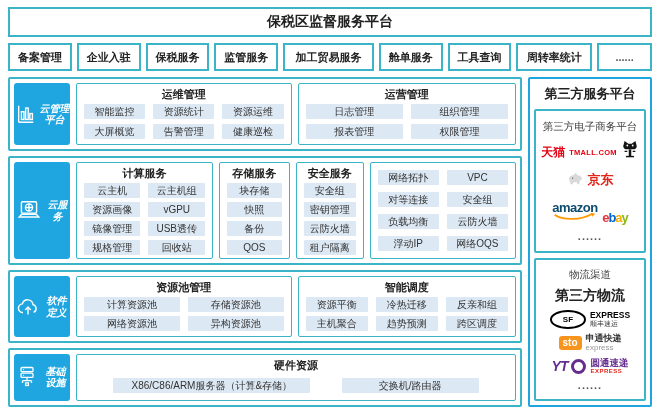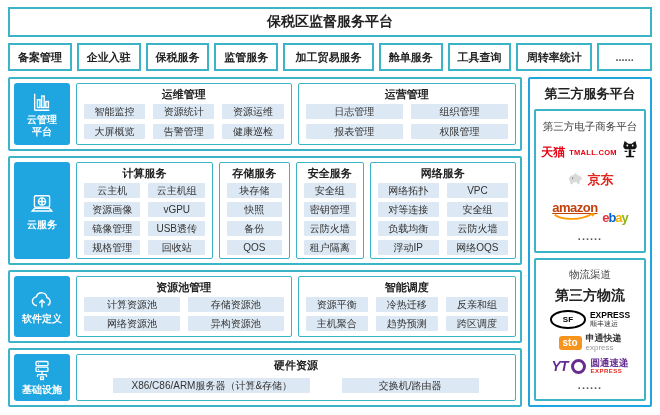--- a/index.html
+++ b/index.html
@@ -26,22 +26,22 @@
   .main{flex:1 1 auto;display:flex;gap:6px;min-height:0;}
   .left{width:514px;display:flex;flex-direction:column;gap:5px;min-height:0;}
 
   .row{border:2px solid var(--teal);border-radius:2px;padding:4px;display:flex;gap:6px;align-items:stretch;min-height:0;}
   .rowA{flex:36 1 0;}
   .rowB{flex:66 1 0;}
   .rowC{flex:103 1 0;}
   .rowD{flex:64 1 0;}
   .rowE{flex:50 1 0;}
 
-  .iconbox{width:56px;flex:0 0 56px;background:var(--blue);border-radius:3px;display:flex;flex-direction:column;
-    align-items:center;justify-content:center;gap:1px;color:#fff;}
+  .iconbox{width:56px;flex:0 0 56px;background:var(--blue);border-radius:3px;display:flex;flex-direction:row;
+    align-items:center;justify-content:center;gap:1px;color:#fff;font-style:italic;}
   .iconbox svg{display:block;}
   .icon-label{font-size:10px;font-weight:bold;line-height:1.15;text-align:center;}
   .icon-label.wrap3{width:32px;}
 
   .pill{flex:1 1 0;border:2px solid var(--teal);background:#fff;display:flex;align-items:center;justify-content:center;
     font-size:11px;color:#333;cursor:pointer;}
 
   .section{border:1.5px solid var(--teal);border-radius:2px;background:#fff;padding:3px 5px;display:flex;
     flex-direction:column;min-width:0;}
   .sec-title{font-size:11px;font-weight:bold;text-align:center;line-height:1.4;flex:0 0 auto;}
@@ -71,21 +71,21 @@
     justify-content:space-evenly;padding:3px 2px;min-height:0;}
   .r-title{font-size:10.5px;color:#444;}
   .r-sub{font-size:14px;font-weight:bold;color:#222;}
   .logo-row{display:flex;align-items:center;justify-content:center;gap:4px;}
   .dots{font-size:11px;font-weight:bold;color:#555;letter-spacing:1px;line-height:1;}
 
   .tmall-cn{color:#e60012;font-weight:bold;font-size:12px;}
   .tmall-en{color:#e60012;font-weight:bold;font-size:7.5px;letter-spacing:.3px;}
   .jd-cn{color:#e1251b;font-weight:bold;font-size:13px;}
   .amazon{position:relative;display:inline-block;line-height:1;}
-  .amazon-word{font-size:13px;font-weight:bold;color:#c2410c;letter-spacing:-.5px;text-decoration:underline;}
+  .amazon-word{font-size:13px;font-weight:bold;color:#0c4a6e;letter-spacing:-.5px;}
   .ebay{font-size:13px;font-weight:bold;letter-spacing:-1px;margin-top:15px;}
   .ebay .l0{color:#e53238;}
   .ebay .l1{color:#0064d2;}
   .ebay .l2{color:#f5af02;}
   .ebay .l3{color:#86b817;}
 
   .sf-badge{width:36px;height:19px;border:2px solid #000;border-radius:50%;display:flex;align-items:center;justify-content:center;
     font-size:8px;font-weight:bold;color:#000;flex:0 0 auto;}
   .sto-badge{background:#f7941d;color:#fff;border-radius:3px;font-size:10px;font-weight:bold;padding:1px 4px;line-height:1.2;}
   .yto-yt{color:#662d91;font-weight:bold;font-size:14px;font-style:italic;letter-spacing:-1px;}
@@ -193,21 +193,20 @@
         <div class="section c-security">
           <div class="sec-title">安全服务</div>
           <div class="grid cols1">
               <span class="chip">安全组</span>
               <span class="chip">密钥管理</span>
               <span class="chip">云防火墙</span>
               <span class="chip">租户隔离</span>
             </div>
         </div>
         <div class="section c-network">
-          <div class="sec-title">网络服务</div>
           <div class="grid cols2">
               <span class="chip">网络拓扑</span>
               <span class="chip">VPC</span>
               <span class="chip">对等连接</span>
               <span class="chip">安全组</span>
               <span class="chip">负载均衡</span>
               <span class="chip">云防火墙</span>
               <span class="chip">浮动IP</span>
               <span class="chip">网络OQS</span>
             </div>

